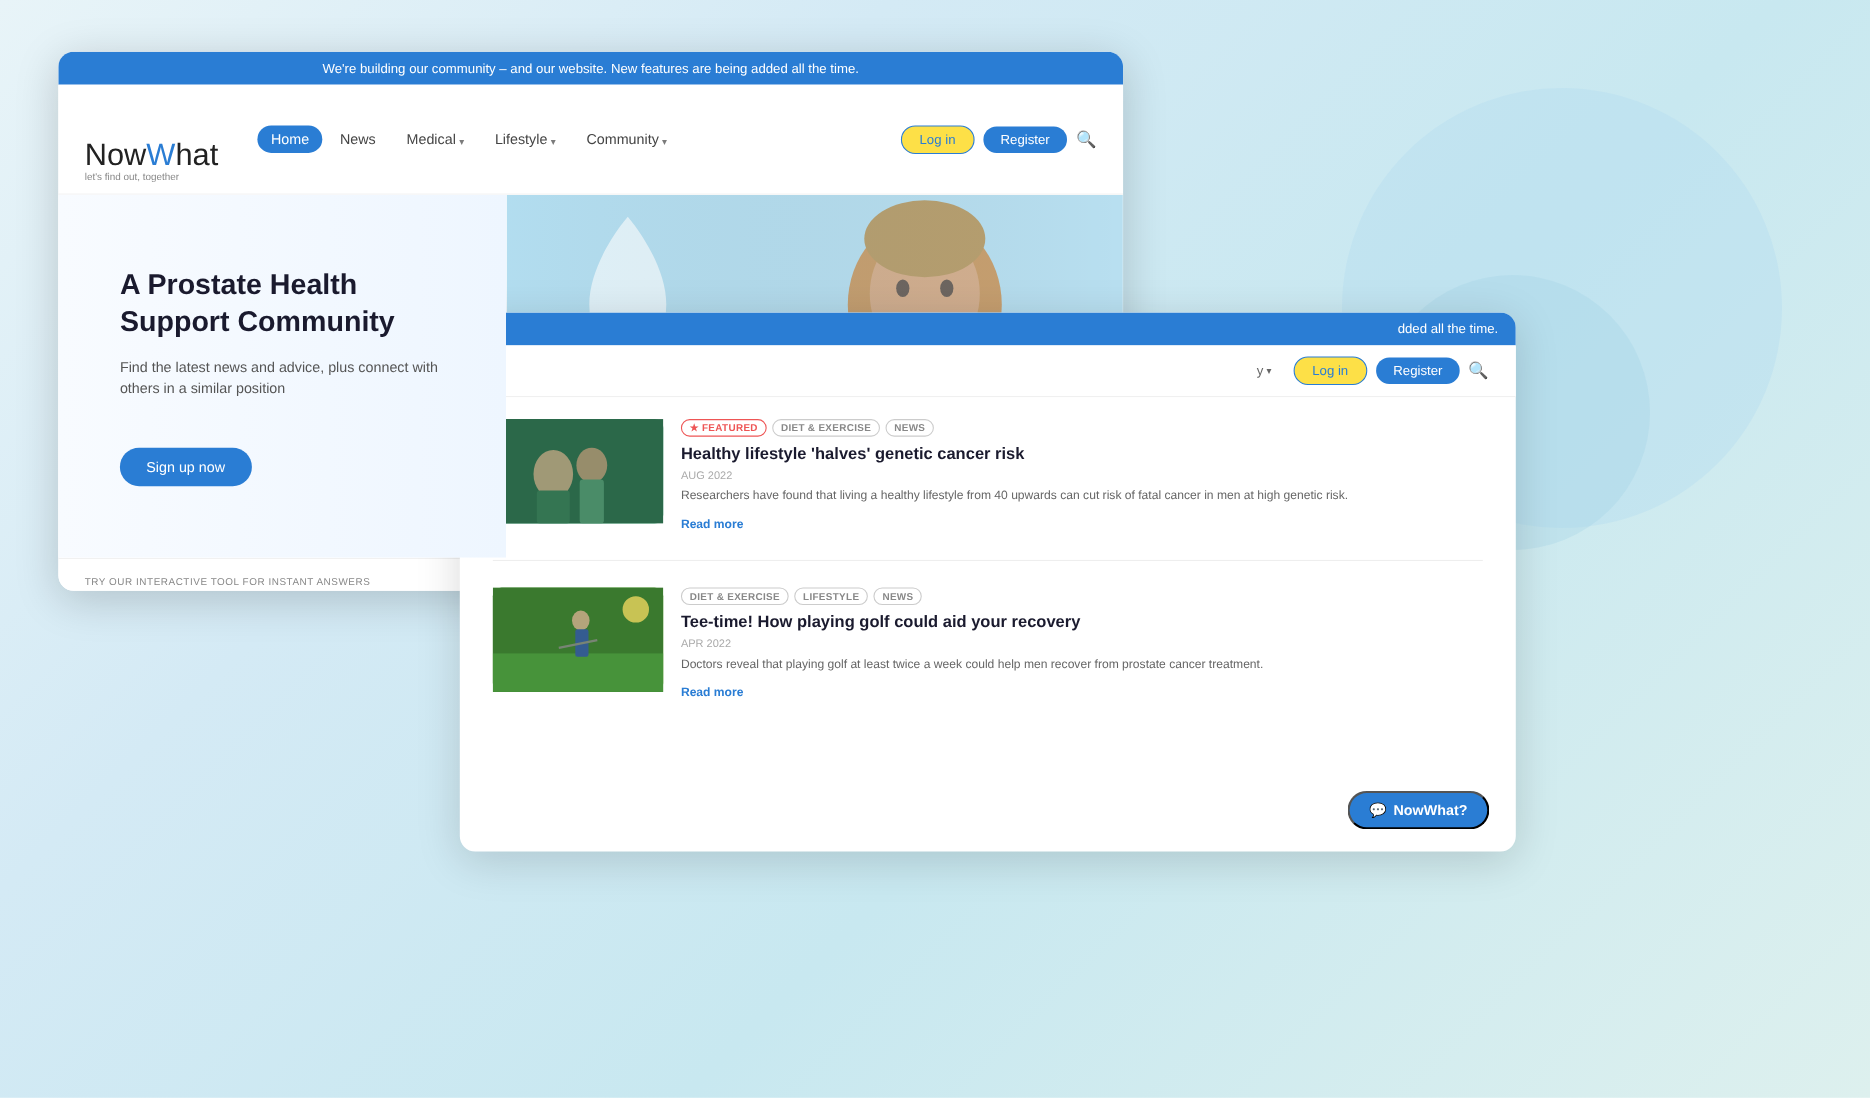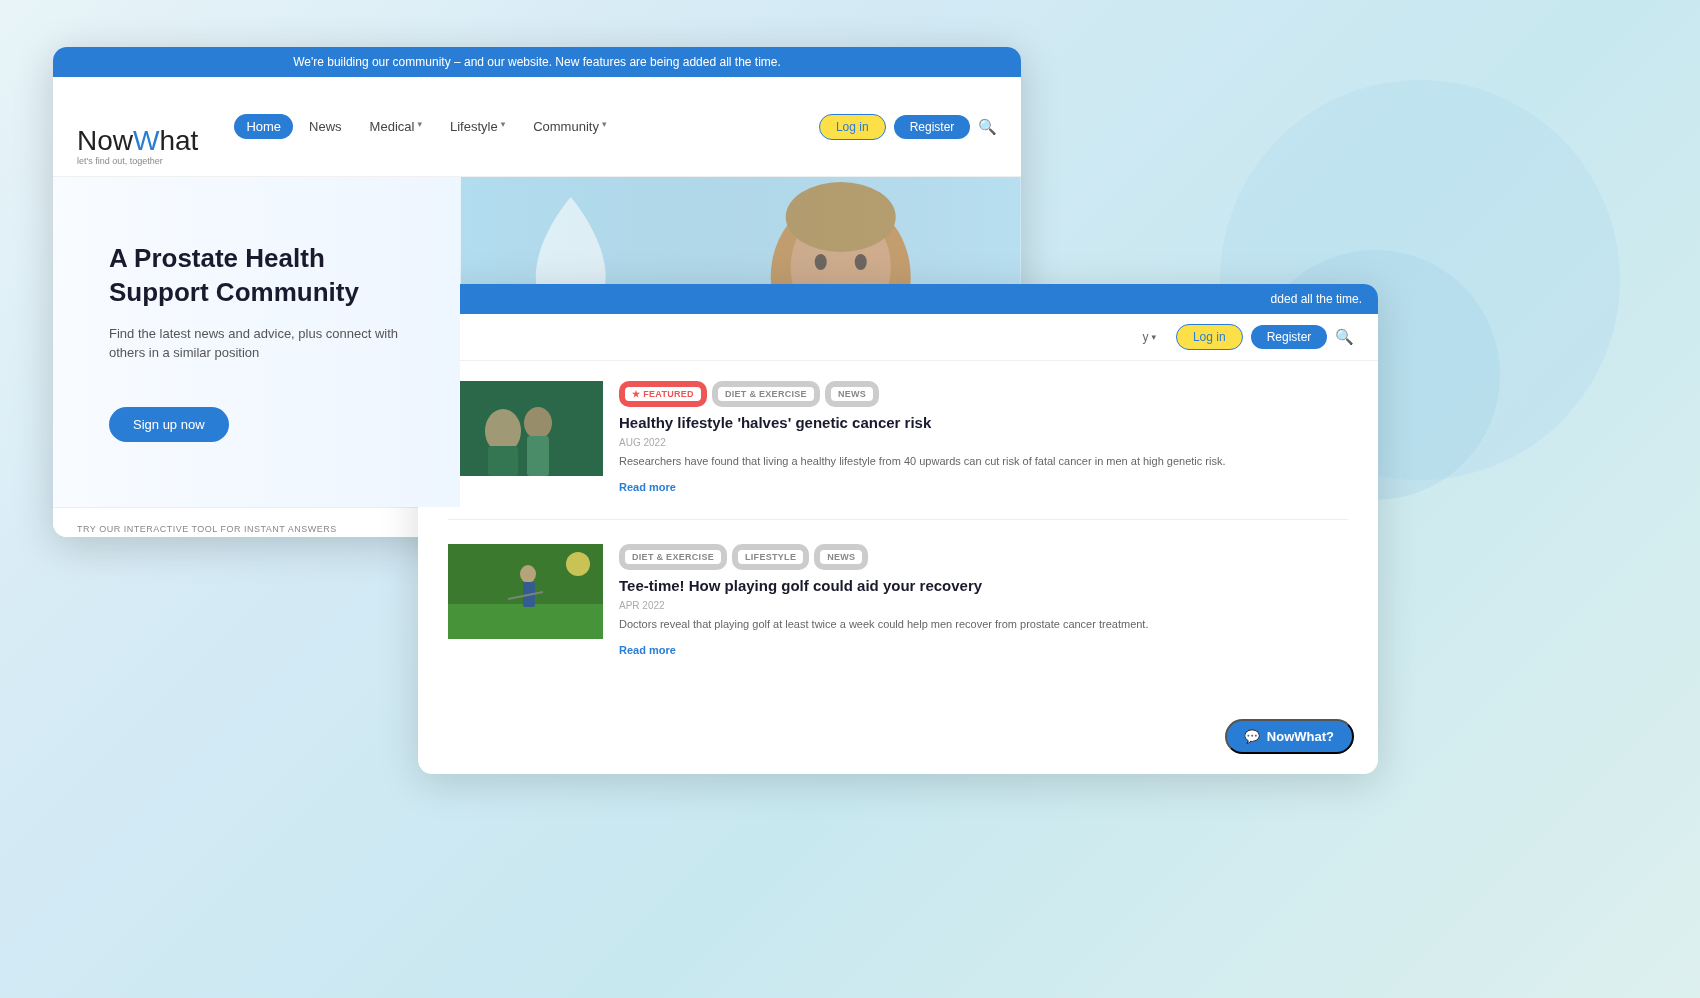--- a/index.html
+++ b/index.html
@@ -92,21 +92,21 @@
       gap: 4px;
       flex: 1;
     }
     .nav-item {
       padding: 5px 12px;
       border-radius: 20px;
       font-size: 13px;
       color: #444;
       cursor: pointer;
       display: flex;
-      align-items: flex-start;
+      align-items: flex-end;
       gap: 3px;
     }
     .nav-item.active {
       background: #2a7dd4;
       color: #fff;
     }
     .nav-item .chevron {
       font-size: 9px;
       opacity: 0.7;
     }
@@ -294,21 +294,21 @@
     .article-tags {
       display: flex;
       gap: 5px;
       margin-bottom: 6px;
       flex-wrap: wrap;
     }
     .tag {
       font-size: 9px;
       padding: 2px 7px;
       border-radius: 10px;
-      border: 6px solid #a3a3a3;
+      border: 1px solid #a3a3a3;
       color: #555;
       font-weight: 600;
       letter-spacing: 0.3px;
     }
     .tag.featured { color: #e55; border-color: #e55; }
     .tag.diet { color: #888; border-color: #ccc; }
     .tag.news { color: #888; border-color: #ccc; }
     .tag.lifestyle { color: #888; border-color: #ccc; }
     .article-title {
       font-size: 15px;

